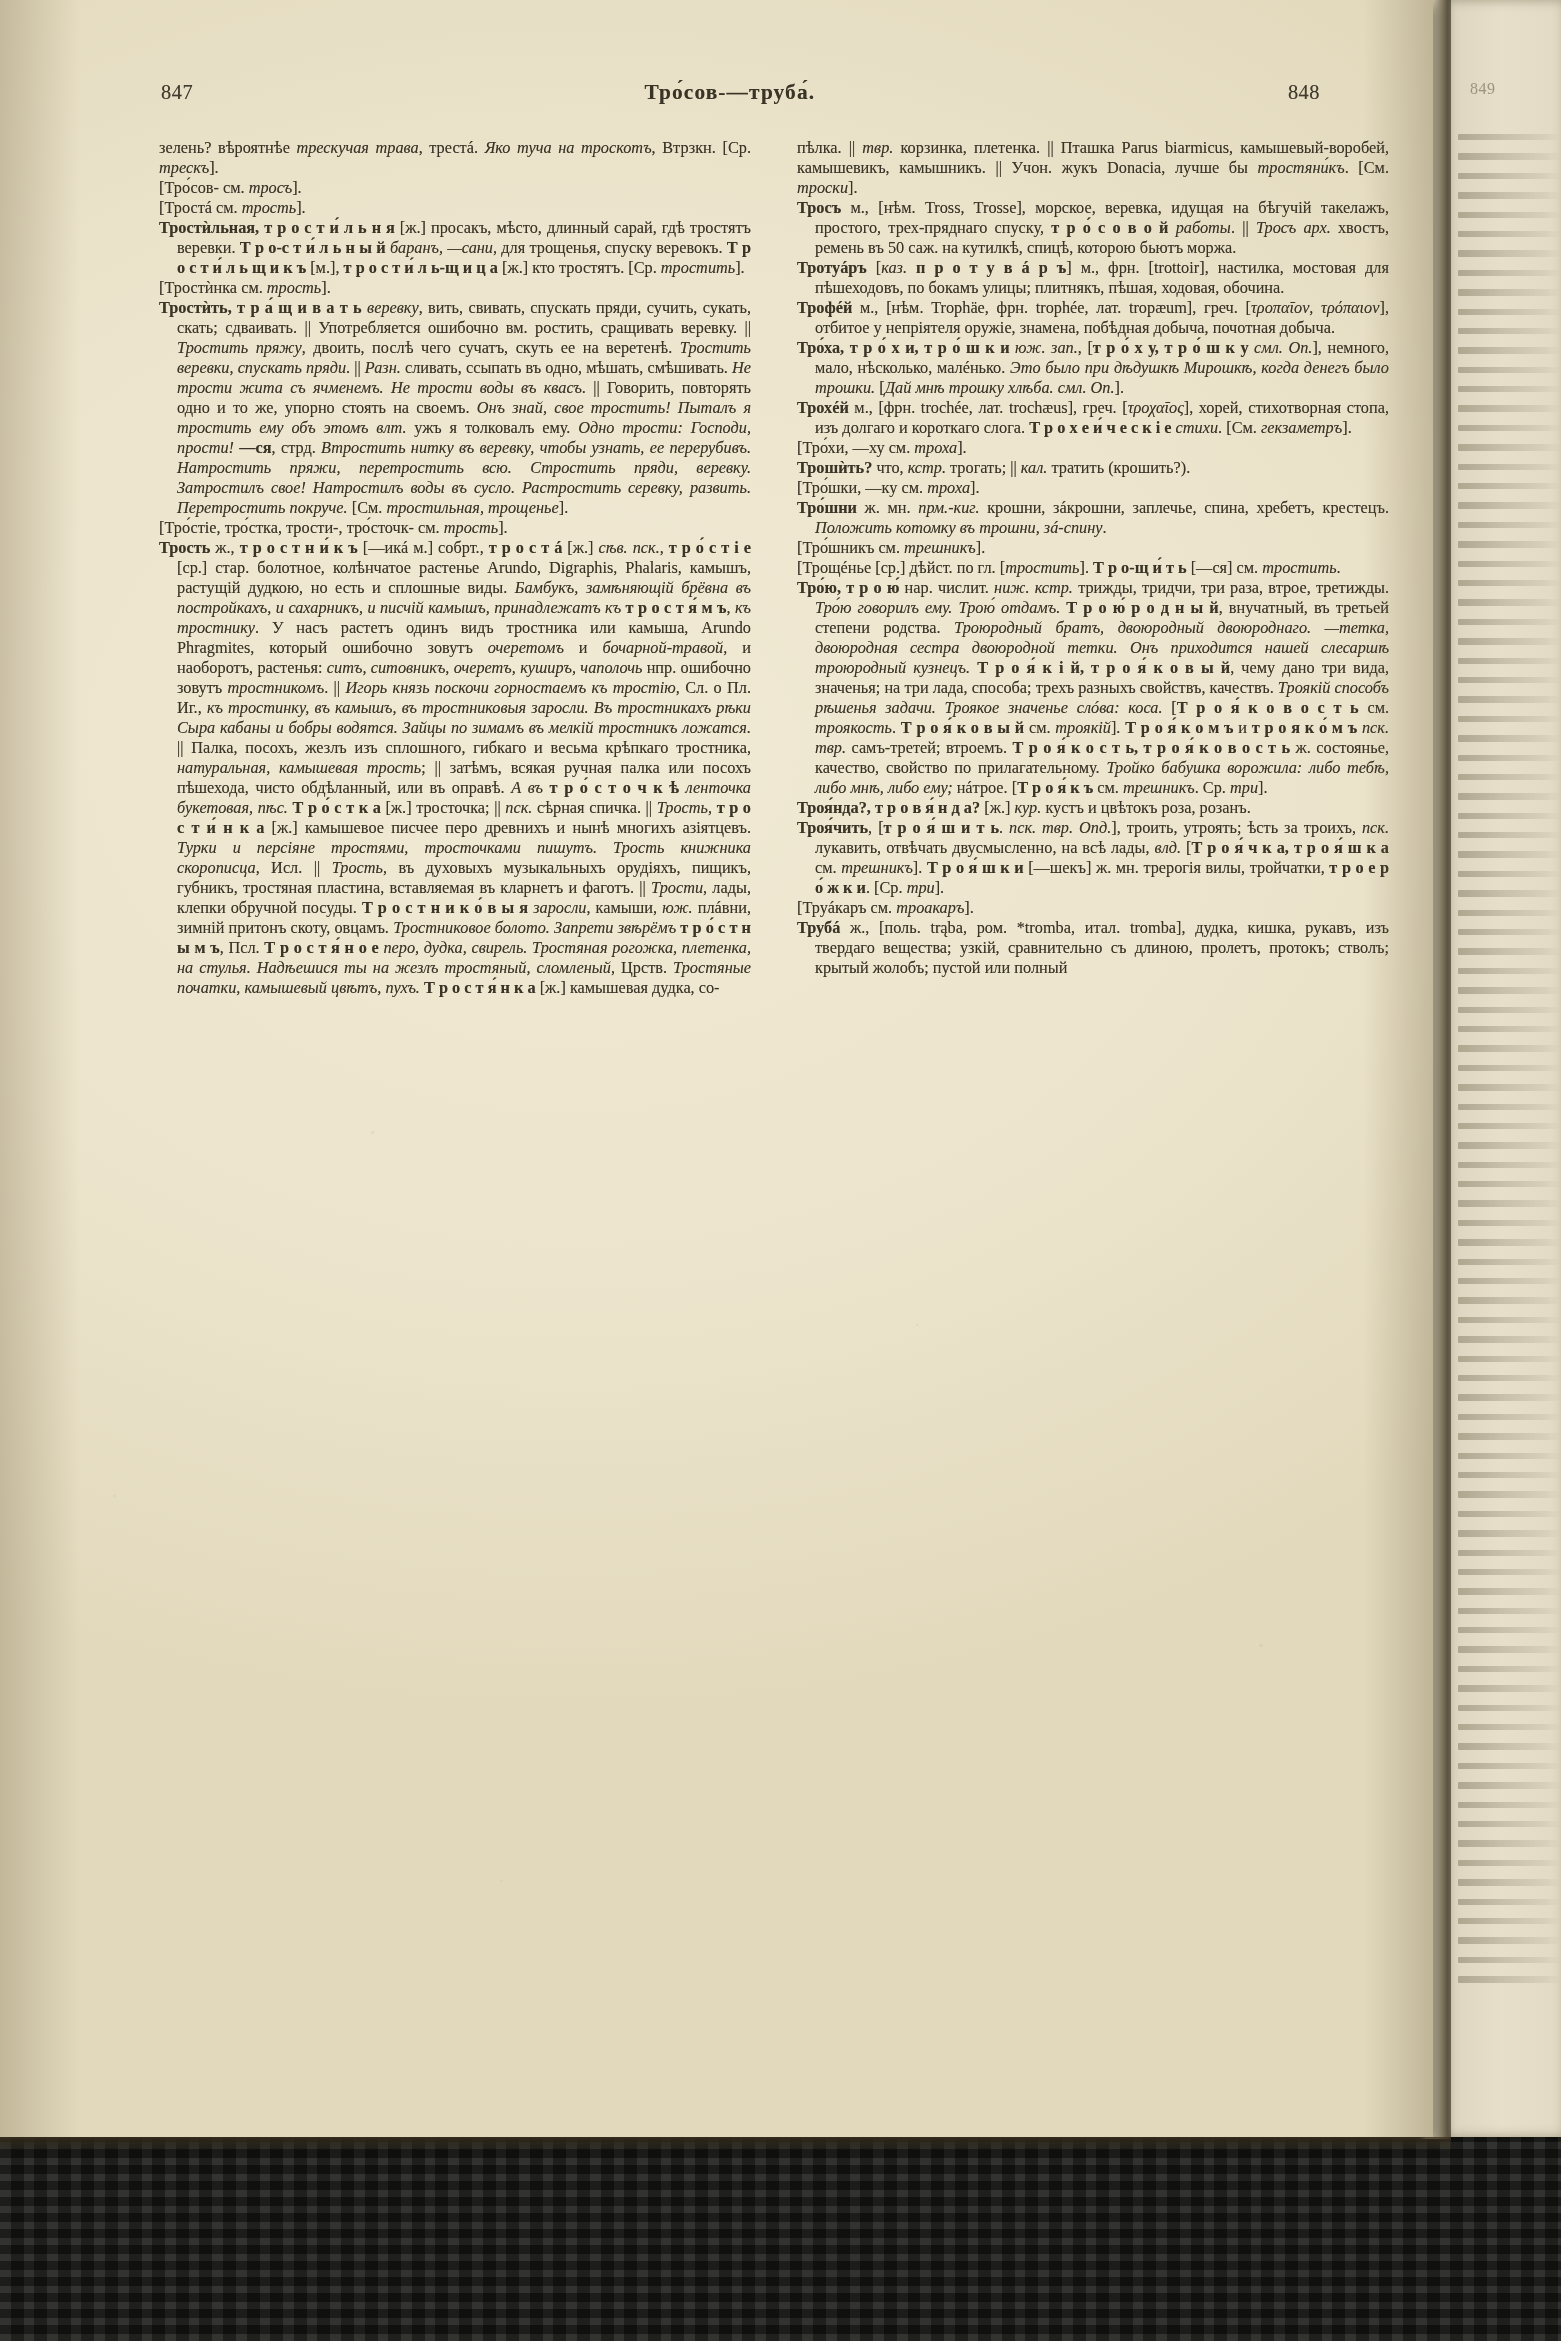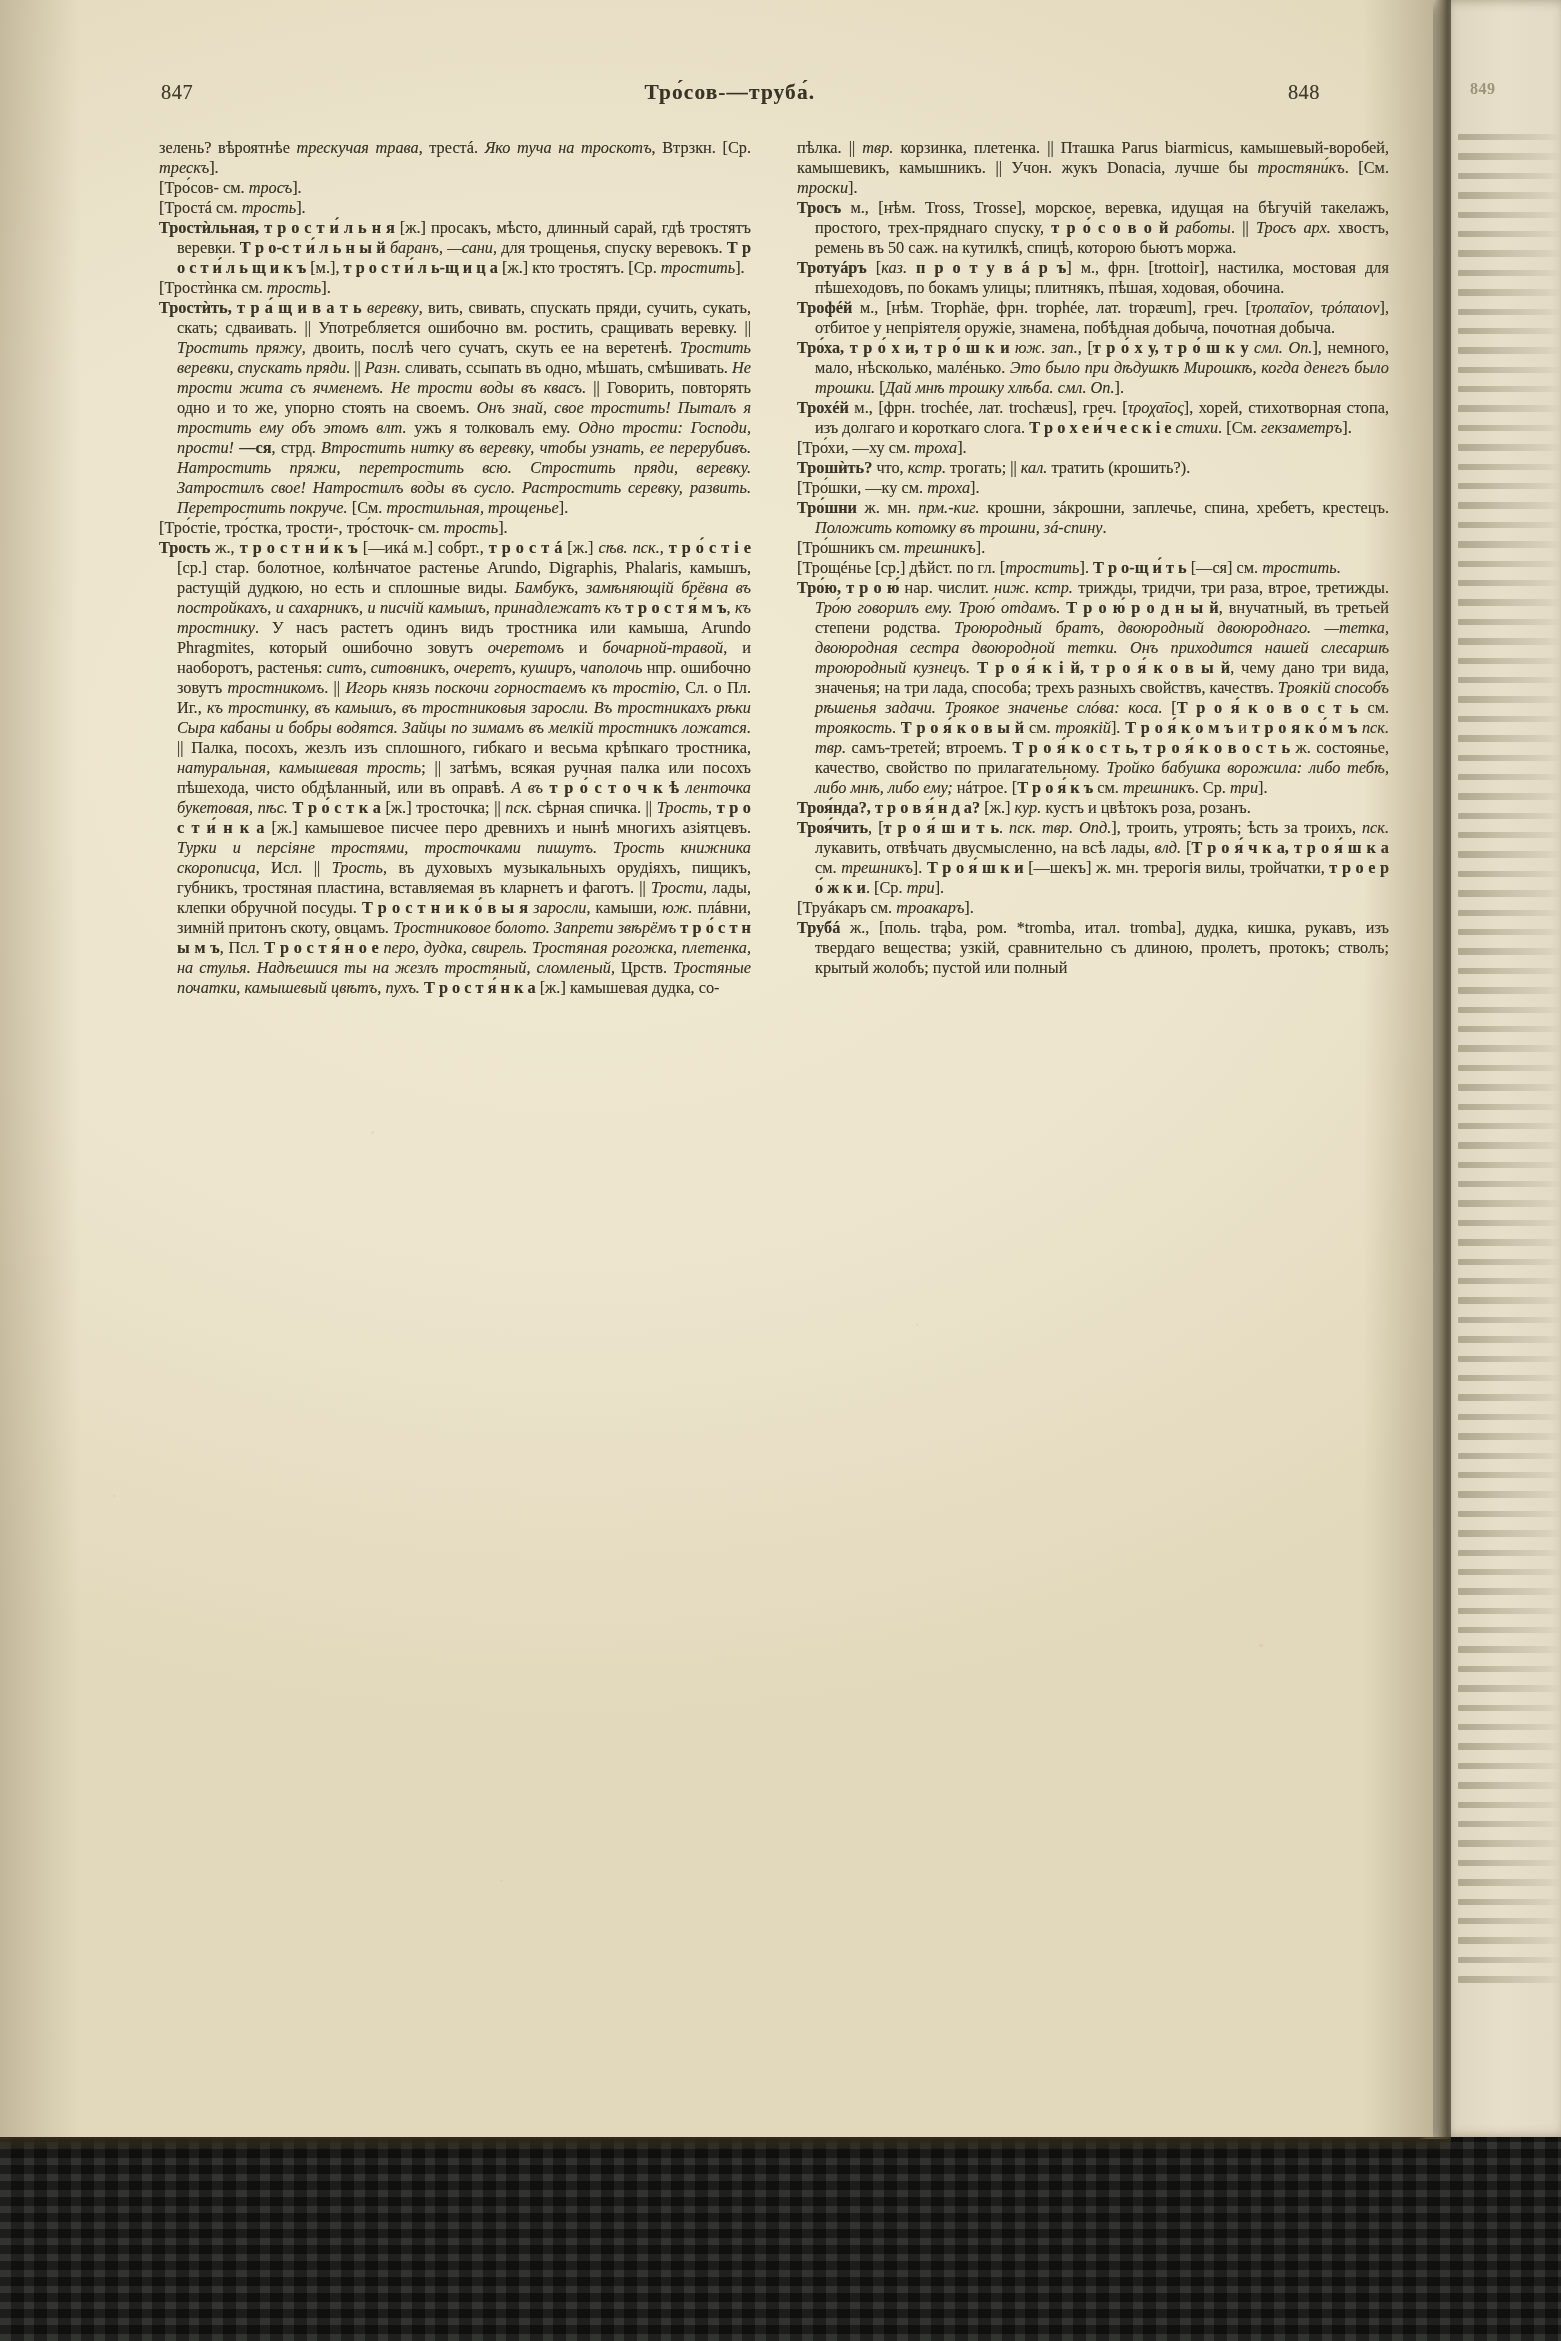--- a/index.html
+++ b/index.html
@@ -43,21 +43,20 @@
     background: linear-gradient(90deg, #cdc5ad 0%, #ded6c0 10%, #e7dfc9 50%, #e2dac5 100%);
     box-shadow: inset 4.3px 0 11.8px rgba(90,78,54,0.45);
     overflow: hidden;
   }
   #next-page .np-folio {
     position: absolute;
     left: 28px; top: 80px;
     font-size: 16px;
     color: #9c937c;
     letter-spacing: 0.5px;
-    font-weight: bold;
   }
   #next-page .np-lines {
     position: absolute;
     left: 16px; top: 134px; right: 0; bottom: 64px;
     opacity: 0.42;
   }
   #next-page .np-lines div {
     height: 6.4px;
     margin-bottom: 13px;
     background: linear-gradient(90deg, rgba(90,80,58,0.85), rgba(90,80,58,0.2) 85%, transparent);

